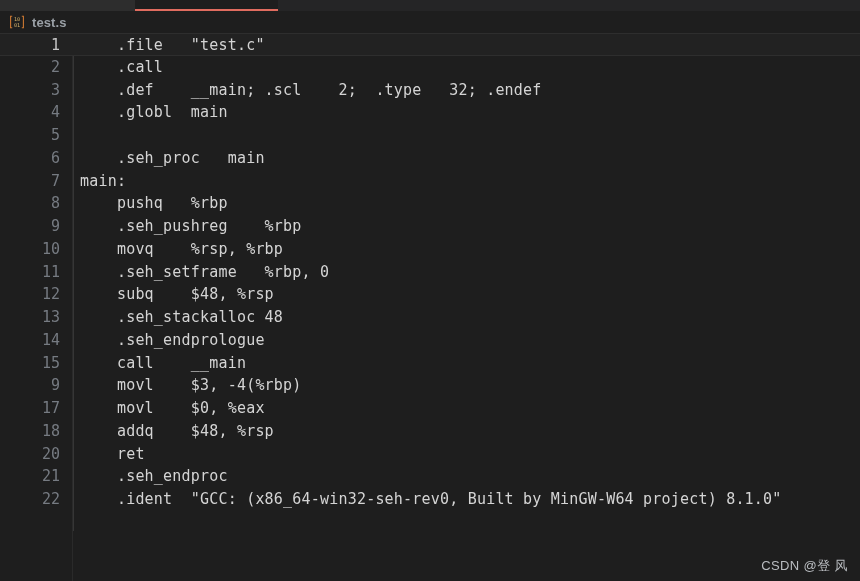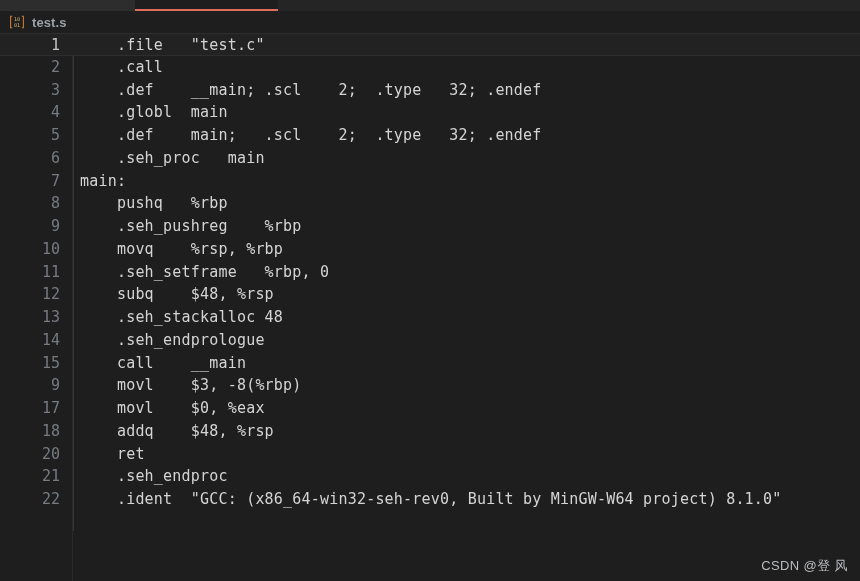--- a/index.html
+++ b/index.html
@@ -184,32 +184,32 @@
   </div>
 
   <div class="editor">
     <div class="gutter-divider"></div>
     <div class="indent-guide"></div>
     <div class="code-lines" id="code-lines">
         <div class="line active"><span class="ln">1</span><span class="code">    .file   "test.c"</span></div>
         <div class="line"><span class="ln">2</span><span class="code">    .call</span></div>
         <div class="line"><span class="ln">3</span><span class="code">    .def    __main; .scl    2;  .type   32; .endef</span></div>
         <div class="line"><span class="ln">4</span><span class="code">    .globl  main</span></div>
-        <div class="line"><span class="ln">5</span><span class="code">    .def    main;   .scl    2;  .type   32; .endef</span></div>
+        <div class="line"><span class="ln">5</span></div>
         <div class="line"><span class="ln">6</span><span class="code">    .seh_proc   main</span></div>
         <div class="line"><span class="ln">7</span><span class="code">main:</span></div>
         <div class="line"><span class="ln">8</span><span class="code">    pushq   %rbp</span></div>
         <div class="line"><span class="ln">9</span><span class="code">    .seh_pushreg    %rbp</span></div>
         <div class="line"><span class="ln">10</span><span class="code">    movq    %rsp, %rbp</span></div>
         <div class="line"><span class="ln">11</span><span class="code">    .seh_setframe   %rbp, 0</span></div>
         <div class="line"><span class="ln">12</span><span class="code">    subq    $48, %rsp</span></div>
         <div class="line"><span class="ln">13</span><span class="code">    .seh_stackalloc 48</span></div>
         <div class="line"><span class="ln">14</span><span class="code">    .seh_endprologue</span></div>
         <div class="line"><span class="ln">15</span><span class="code">    call    __main</span></div>
-        <div class="line"><span class="ln">9</span><span class="code">    movl    $3, -8(%rbp)</span></div>
+        <div class="line"><span class="ln">9</span><span class="code">    movl    $3, -4(%rbp)</span></div>
         <div class="line"><span class="ln">17</span><span class="code">    movl    $0, %eax</span></div>
         <div class="line"><span class="ln">18</span><span class="code">    addq    $48, %rsp</span></div>
         <div class="line"><span class="ln">20</span><span class="code">    ret</span></div>
         <div class="line"><span class="ln">21</span><span class="code">    .seh_endproc</span></div>
         <div class="line"><span class="ln">22</span><span class="code">    .ident  "GCC: (x86_64-win32-seh-rev0, Built by MinGW-W64 project) 8.1.0"</span></div>
       </div>
   </div>
 
   <div class="watermark">CSDN @登 风</div>
 

